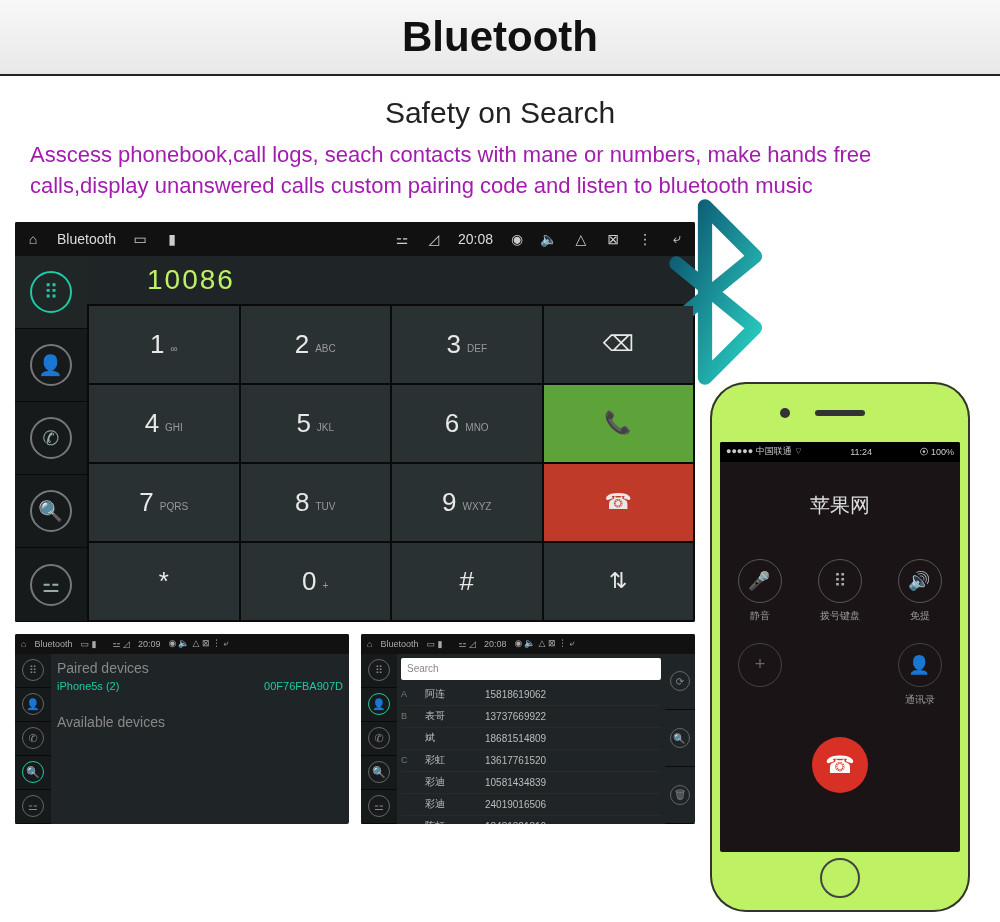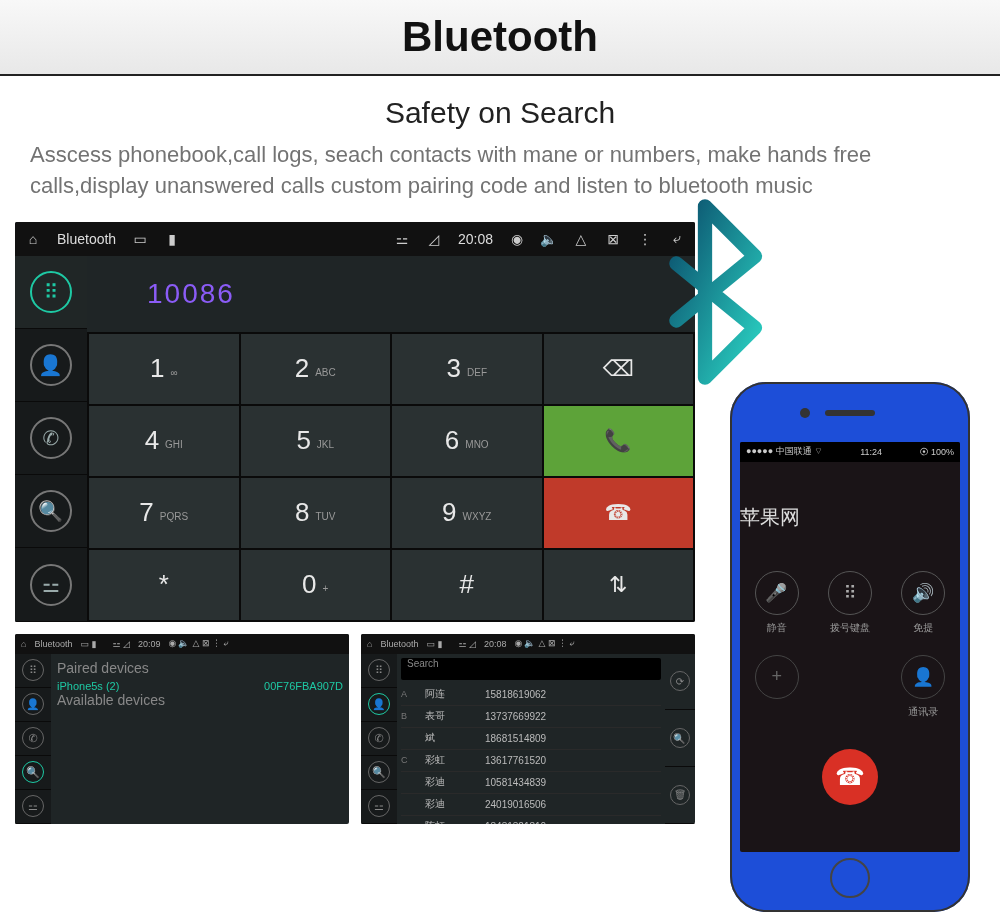--- a/index.html
+++ b/index.html
@@ -2,56 +2,56 @@
 <html><head>
 <meta charset="utf-8">
 <style>
 * { margin: 0; padding: 0; box-sizing: border-box; font-family: Arial, sans-serif; }
 body { width: 1000px; height: 922px; background: #fff; }
 
 .banner-bar { height: 76px; background: linear-gradient(#f8f8f8, #e8e8e8); border-bottom: 2px solid #222; display: flex; align-items: center; justify-content: center; }
 .banner-bar h1 { font-size: 42px; font-weight: bold; color: #111; }
 
 .subtitle { text-align: center; font-size: 30px; color: #222; margin: 20px 0 10px; }
-.description { text-align: left; font-size: 22px; color: #737373; margin: 0 30px 20px; line-height: 1.4; }
+.description { text-align: left; font-size: 22px; color: #a21caf; margin: 0 30px 20px; line-height: 1.4; }
 
 .content-area { position: relative; margin: 0 15px; }
 
 
 .dialer-main { width: 680px; height: 400px; background: #1f2526; border-radius: 2px; overflow: hidden; }
 .topbar { height: 34px; background: #111; display: flex; align-items: center; padding: 0 10px; gap: 16px; color: #ddd; font-size: 14px; }
 .topbar .spacer { flex: 1; }
 .topbar-icon { width: 16px; height: 16px; display: flex; align-items: center; justify-content: center; color: #ccc; font-size: 14px; }
 
 .dialer-body { display: flex; height: calc(100% - 34px); }
 .leftbar { width: 72px; background: #171a1b; display: flex; flex-direction: column; }
 .leftbar .item { flex: 1; display: flex; align-items: center; justify-content: center; border-bottom: 1px solid #0a0a0a; color: #9aa; font-size: 24px; cursor: pointer; }
 .leftbar .item.active { background: #202626; }
 .leftbar .item.active .circle-icon { border: 2px solid #1ec9a4; color: #1ec9a4; }
 .circle-icon { width: 42px; height: 42px; border-radius: 50%; border: 2px solid #777; display: flex; align-items: center; justify-content: center; font-size: 20px; }
 
 .dial-area { flex: 1; display: flex; flex-direction: column; }
-.dial-number { height: 76px; display: flex; align-items: center; padding-left: 60px; color: #8b5cf6; font-size: 28px; letter-spacing: 2px; }
+.dial-number { height: 48px; display: flex; align-items: center; padding-left: 60px; color: #bef264; font-size: 28px; letter-spacing: 2px; }
 .keypad { flex: 1; display: grid; grid-template-columns: repeat(4, 1fr); grid-template-rows: repeat(4, 1fr); gap: 2px; padding: 2px; background: #0a0a0a; }
 .key { background: #2a3132; display: flex; align-items: center; justify-content: center; color: #e8e8e8; font-size: 26px; position: relative; cursor: pointer; }
 .key .sub { font-size: 10px; color: #999; margin-left: 6px; align-self: center; margin-top: 8px; }
 .key.call { background: #5da339; }
 .key.end { background: #c03a2a; }
 .key.gray { background: #2a3132; }
 .key-icon { font-size: 22px; }
 
 
-.phone-device { position: absolute; right: 15px; top: 160px; width: 240px; height: 530px; background: #1d4ed8; border-radius: 36px; padding: 60px 10px 60px; box-shadow: inset 0 0 0 2px #333; }
+.phone-device { position: absolute; right: 15px; top: 160px; width: 260px; height: 530px; background: #bef264; border-radius: 36px; padding: 60px 10px 60px; box-shadow: inset 0 0 0 2px #333; }
 .phone-speaker { position: absolute; top: 28px; left: 50%; transform: translateX(-50%); width: 50px; height: 6px; background: #333; border-radius: 3px; }
 .phone-camera { position: absolute; top: 26px; left: 70px; width: 10px; height: 10px; background: #333; border-radius: 50%; }
 .phone-home { position: absolute; bottom: 14px; left: 50%; transform: translateX(-50%); width: 40px; height: 40px; border: 2px solid #444; border-radius: 50%; }
 .phone-screen { width: 100%; height: 100%; background: #1a1417; border-radius: 2px; overflow: hidden; display: flex; flex-direction: column; }
 .phone-status { height: 20px; background: #000; color: #ccc; font-size: 9px; display: flex; align-items: center; padding: 0 6px; gap: 6px; }
 .phone-status .spacer { flex: 1; }
-.phone-call-name { text-align: left; color: #ddd; font-size: 20px; margin-top: 42px; }
+.phone-call-name { text-align: center; color: #ddd; font-size: 20px; margin-top: 30px; }
 .phone-call-status { text-align: center; color: #999; font-size: 12px; margin-top: 6px; }
 .phone-actions-row { display: flex; justify-content: space-around; margin-top: 40px; }
 .phone-action { display: flex; flex-direction: column; align-items: center; color: #999; font-size: 10px; gap: 6px; }
 .phone-action .pac { width: 44px; height: 44px; border: 1px solid #555; border-radius: 50%; display: flex; align-items: center; justify-content: center; color: #aaa; font-size: 18px; }
 .phone-actions-row2 { display: flex; justify-content: space-around; margin-top: 20px; }
 .phone-action2 .pac { border: 1px solid #444; color: #666; }
 .phone-endcall { width: 56px; height: 56px; background: #d93025; border-radius: 50%; margin: 30px auto 0; display: flex; align-items: center; justify-content: center; color: #fff; font-size: 24px; }
 
 
 .bt-logo { position: absolute; right: 200px; top: -30px; width: 160px; height: 200px; }
@@ -61,25 +61,25 @@
 .small-row { display: flex; gap: 12px; margin-top: 12px; }
 .small-shot { width: 334px; height: 190px; background: #1f2526; border-radius: 2px; overflow: hidden; font-size: 10px; }
 .small-topbar { height: 20px; background: #111; display: flex; align-items: center; padding: 0 6px; gap: 8px; color: #aaa; font-size: 9px; }
 .small-body { display: flex; height: calc(100% - 20px); }
 .small-leftbar { width: 36px; background: #171a1b; display: flex; flex-direction: column; }
 .small-leftbar .sitem { flex: 1; display: flex; align-items: center; justify-content: center; border-bottom: 1px solid #0a0a0a; }
 .small-leftbar .scircle { width: 22px; height: 22px; border-radius: 50%; border: 1.5px solid #666; display: flex; align-items: center; justify-content: center; font-size: 11px; color: #888; }
 .small-leftbar .sitem.active .scircle { border-color: #1ec9a4; color: #1ec9a4; }
 .small-content { flex: 1; padding: 6px; color: #ccc; }
 .paired-header { color: #888; font-size: 14px; margin-bottom: 4px; }
-.paired-name { color: #1ec9a4; font-size: 11px; margin-bottom: 0; display: flex; justify-content: space-between; }
+.paired-name { color: #1ec9a4; font-size: 11px; margin-bottom: 22px; display: flex; justify-content: space-between; }
 .contact-row { display: flex; gap: 10px; align-items: center; height: 22px; border-bottom: 1px solid #2a2a2a; color: #bbb; font-size: 10px; }
 .contact-row .letter { width: 14px; color: #777; font-size: 9px; }
 .contact-row .cname { width: 50px; }
-.search-box { height: 22px; background: #000000; border-radius: 2px; color: #888; padding: 0 6px; display: flex; align-items: flex-start; font-size: 10px; margin-bottom: 4px; }
+.search-box { height: 22px; background: #ffffff; border-radius: 2px; color: #888; padding: 0 6px; display: flex; align-items: center; font-size: 10px; margin-bottom: 4px; }
 .small-rightcol { width: 30px; display: flex; flex-direction: column; }
 .small-rightcol .ritem { flex: 1; display: flex; align-items: center; justify-content: center; border-bottom: 1px solid #0a0a0a; }
 .small-rightcol .rcircle { width: 20px; height: 20px; border: 1.5px solid #666; border-radius: 50%; color: #888; display: flex; align-items: center; justify-content: center; font-size: 10px; }
 </style>
 </head>
 <body>
 
 <div class="banner-bar">
   <h1>Bluetooth</h1>
 </div>

